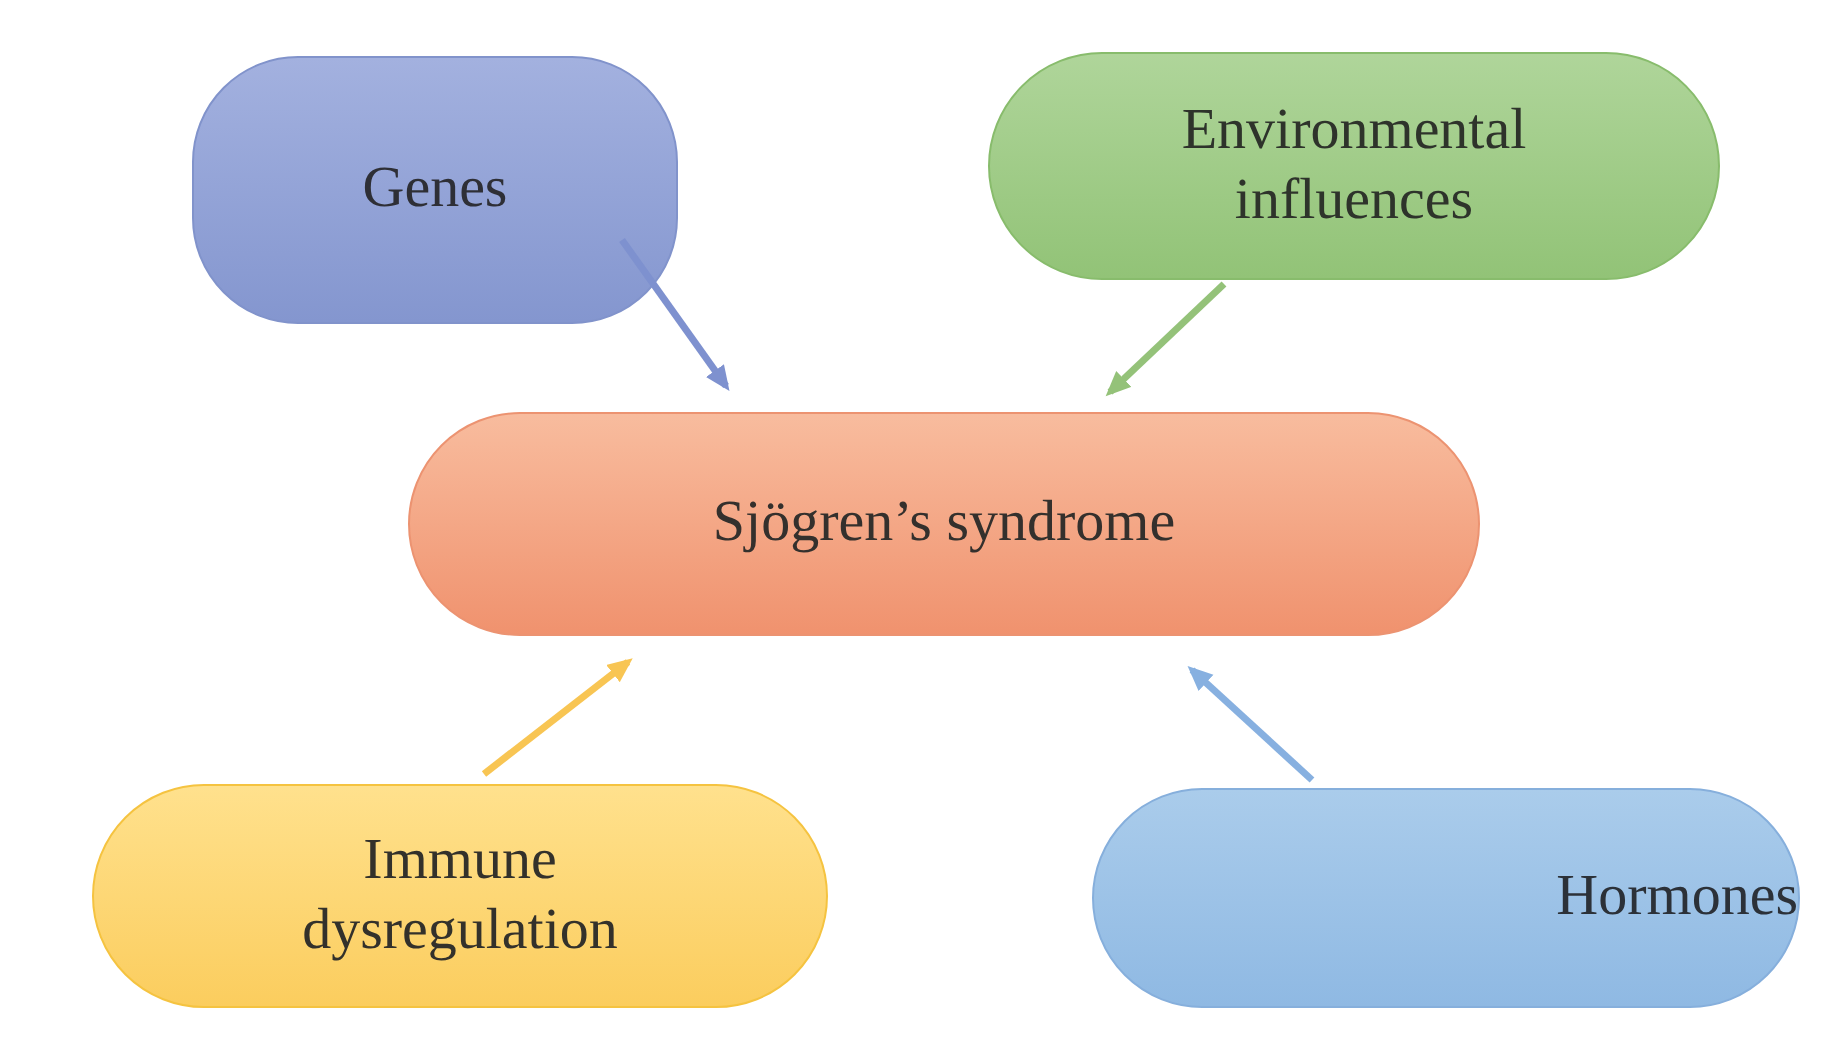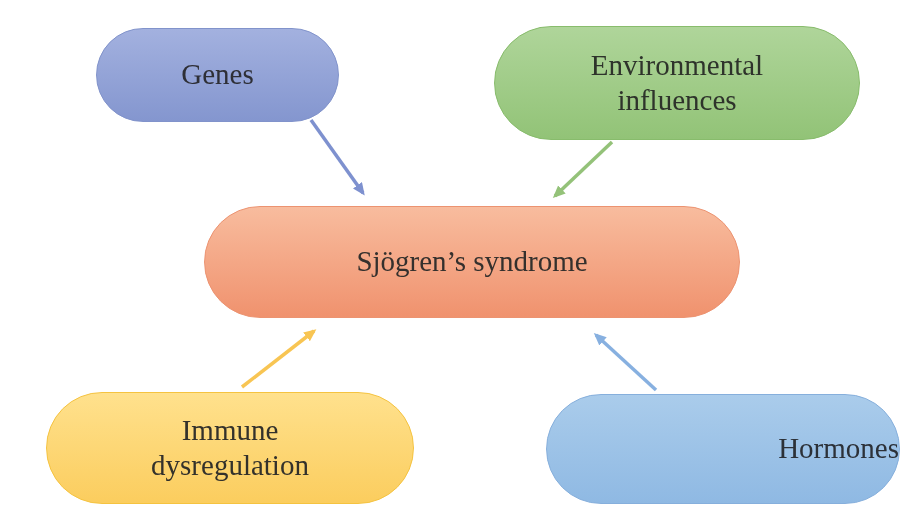--- a/index.html
+++ b/index.html
@@ -20,21 +20,21 @@
     display: flex;
     align-items: center;
     justify-content: center;
     text-align: center;
     font-size: 29px;
     line-height: 1.22;
     color: #2f2f2f;
     border: 1.5px solid transparent;
   }
 
-  .node-genes        { left: 96px;  top: 28px;  width: 243px; height: 94px; border-radius: 53px; }
+  .node-genes        { left: 96px;  top: 28px;  width: 243px; height: 134px; border-radius: 53px; }
   .node-environmental{ left: 494px; top: 26px;  width: 366px; height: 114px; border-radius: 57px; padding: 0 58px; }
   .node-center       { left: 204px; top: 206px; width: 536px; height: 112px; border-radius: 56px; }
   .node-immune       { left: 46px;  top: 392px; width: 368px; height: 112px; border-radius: 56px; padding: 12px 66px; }
   .node-hormones     { left: 546px; top: 394px; width: 354px; height: 110px; border-radius: 55px; justify-content: flex-end; }
 
   .arrow-layer {
     position: absolute;
     left: 0; top: 0;
     width: 915px;
     height: 524px;

